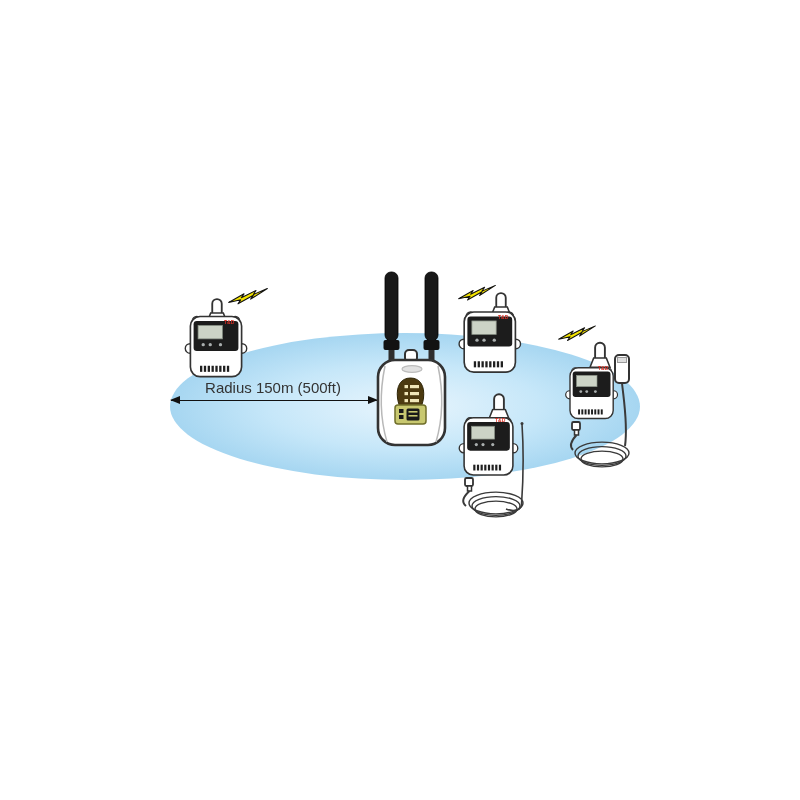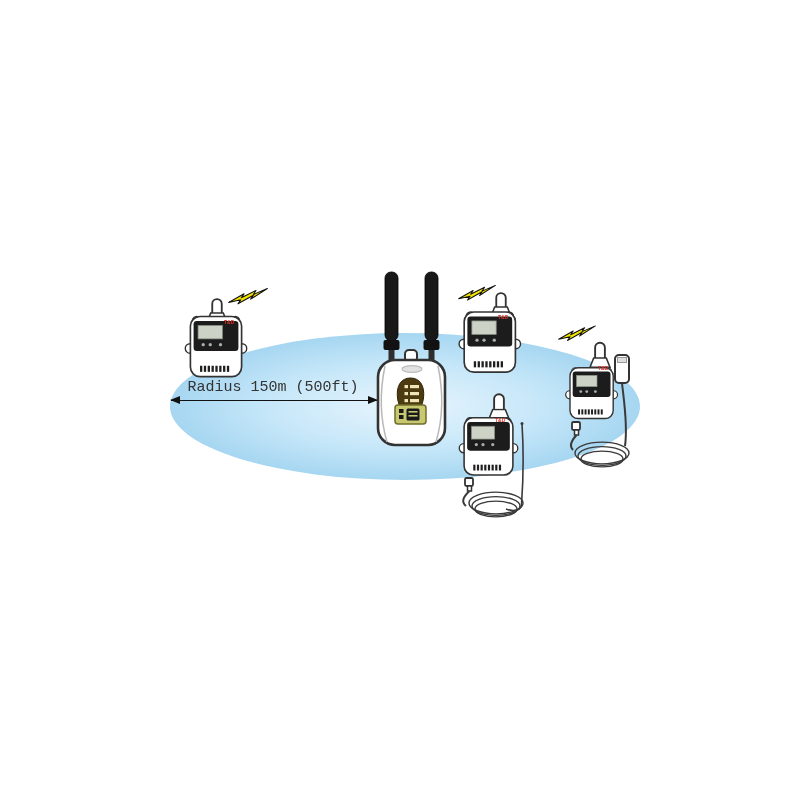--- a/index.html
+++ b/index.html
@@ -6,21 +6,21 @@
   .stage{position:relative;width:800px;height:800px;background:#fff;overflow:hidden;
          font-family:"Liberation Sans",sans-serif;}
   .defs-holder{position:absolute;width:0;height:0;overflow:hidden;}
   .coverage{position:absolute;left:170px;top:333px;width:470px;height:147px;border-radius:50%;
     background:radial-gradient(closest-side,
       var(--c-ellipse_inner,#e8f5fd) 0%,
       var(--c-ellipse_mid,#c6e7f9) 58%,
       var(--c-ellipse_outer,#a6d6f1) 100%);
     filter:blur(0.6px);z-index:1;}
   .radius-label{position:absolute;left:168px;top:379px;width:210px;text-align:center;
-    font-size:15px;color:var(--c-label_text,#333);z-index:2;white-space:nowrap;font-family:Liberation Mono, monospace;}
+    font-size:15px;color:var(--c-label_text,#333);z-index:2;white-space:nowrap;}
   .radius-arrow{position:absolute;left:171px;top:400px;width:206px;height:0;
     border-top:1.6px solid var(--c-arrow,#111);z-index:2;}
   .ah{position:absolute;width:0;height:0;border-top:4.5px solid transparent;
     border-bottom:4.5px solid transparent;top:-5.4px;}
   .ah-left{left:-1px;border-right:10px solid var(--c-arrow,#111);}
   .ah-right{right:-1px;border-left:10px solid var(--c-arrow,#111);}
   .device{position:absolute;z-index:3;}
   .device svg{display:block;overflow:visible;}
   .bolt{position:absolute;z-index:3;overflow:visible;}
   .logo{position:absolute;font-size:5px;font-weight:bold;line-height:1;

